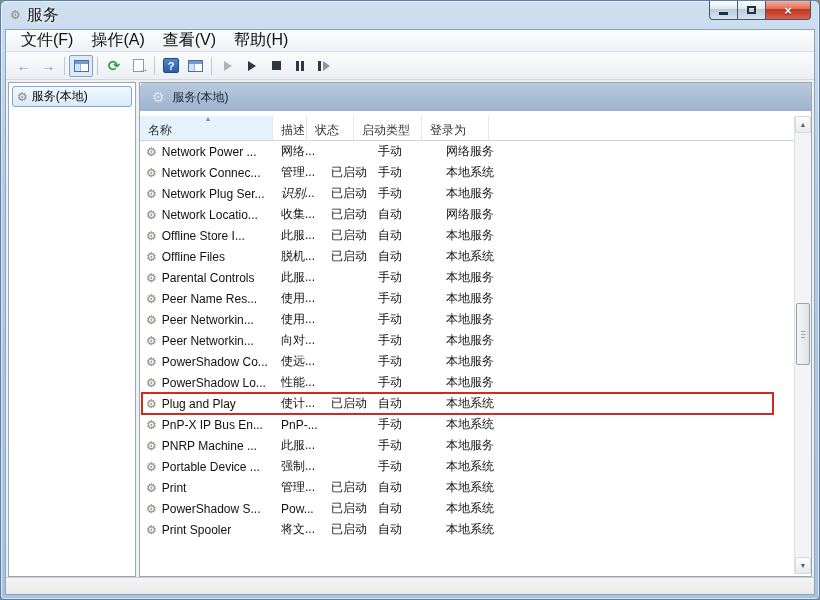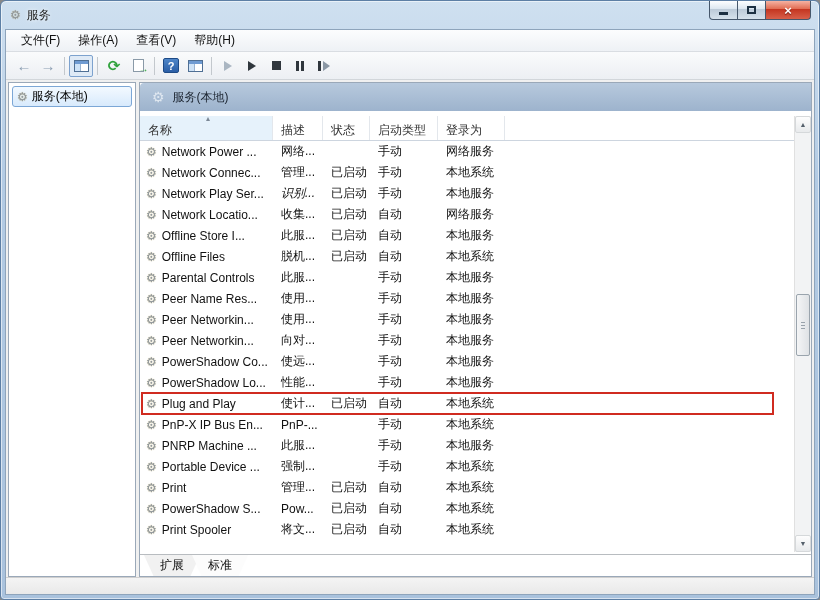--- a/index.html
+++ b/index.html
@@ -6,39 +6,39 @@
   html,body { width:820px; height:600px; font-family:"Liberation Sans","DejaVu Sans",sans-serif; }
   body { background:#888; }
 
   
   .win { position:relative; width:820px; height:600px;
          background:linear-gradient(#cfe0f0,#b3cbe4 30%,#a9c2dd);
          border:1px solid #5d7fa5; border-radius:6px 6px 4px 4px;
          box-shadow:inset 0 0 0 1px rgba(255,255,255,.55); overflow:hidden; }
   .titlebar { position:relative; height:28px; display:flex; align-items:center; padding-left:9px; }
   .tb-icon { font-size:13px; color:#7d8da0; margin-right:6px; line-height:1; }
-  .tb-title { font-size:12px; color:#1d1d1d; text-shadow:0 0 4px #fff;text-align:right; }
+  .tb-title { font-size:16px; color:#1d1d1d; text-shadow:0 0 4px #fff;text-align:right; }
   .controls { position:absolute; top:0; right:8px; display:flex; }
   .ctl { height:19px; border:1px solid #46576b; border-top:none; display:flex; align-items:center; justify-content:center;
          background:linear-gradient(#fdfeff,#dbe6f0 45%,#bccad8 46%,#d6e2ec); cursor:pointer; }
   .ctl.min  { width:29px; border-radius:0 0 0 4px; }
   .ctl.max  { width:28px; border-left:none; }
   .ctl.close{ width:45px; border-left:none; border-radius:0 0 4px 0;
               background:linear-gradient(#f5b2a2,#e06a50 45%,#c43520 46%,#d8604a); }
   .g-min { width:9px; height:3px; background:#1d3042; margin-top:6px; }
   .g-max { width:9px; height:8px; border:2px solid #1d3042; background:transparent; }
   .g-x   { color:#fff; font-weight:bold; font-size:13px; text-shadow:0 1px 1px #6e170b; line-height:1; }
 
   .app { position:absolute; top:28px; left:4px; right:4px; bottom:4px; background:#f0f0f0;
          border:1px solid #8ea4bb; display:flex; flex-direction:column; }
 
   
   .menubar { height:22px; background:linear-gradient(#fcfdfe,#eef1f5); border-bottom:1px solid #d9dde2;
              display:flex; align-items:center; padding-left:6px; }
-  .menu-item { font-size:12px; color:#111; padding:2px 9px; cursor:default; }
+  .menu-item { font-size:16px; color:#111; padding:2px 9px; cursor:default; }
   .toolbar { height:28px; background:linear-gradient(#fafbfc,#eceff3); border-bottom:1px solid #d2d6da;
              display:flex; align-items:center; padding-left:6px; }
   .tsep { width:1px; height:18px; background:#c3c8cd; margin:0 4px; }
   .tbtn { width:24px; height:22px; display:flex; align-items:center; justify-content:center; border:1px solid transparent; border-radius:2px; cursor:pointer; }
   .tbtn.pressed { background:#dfeaf6; border-color:#7da2ce; }
   .g-arrow { font-size:15px; font-weight:bold; color:#8c; color:#8b9eb2; line-height:1; }
   .i-win { position:relative; width:15px; height:12px; border:1px solid #4f6f94; background:#fff; }
   .i-win::before { content:""; position:absolute; left:0; top:0; right:0; height:3px; background:#6f9bd2; }
   .i-win::after  { content:""; position:absolute; left:0; top:3px; bottom:0; width:5px; background:#cfe3f7; border-right:1px solid #9ab4d2; }
   .g-refresh { font-size:15px; font-weight:bold; color:#2fa23c; line-height:1; }
@@ -190,21 +190,21 @@
         <div class="band">
           <span class="gear">⚙</span>
           <span>服务(本地)</span>
         </div>
 
         <div class="main-body">
 
           <div class="list-region">
             <div class="lheader" id="lheader">
                 <div class="hcell sorted" style="width: 133px;">名称<span class="sortmark">▴</span></div>
-                <div class="hcell" style="width: 50px;">描述</div>
+                <div class="hcell" style="width: 34px;">描述</div>
                 <div class="hcell" style="width: 47px;">状态</div>
                 <div class="hcell" style="width: 68px;">启动类型</div>
                 <div class="hcell" style="width: 67px;">登录为</div>
                 <div class="hcell hfill"></div>
               </div>
             <div class="rows" id="rows">
                 <div class="row">
                   <div class="cell name" style="width: 133px;">
                     <span class="gear">⚙</span>
                     <span>Network Power ...</span>
@@ -220,21 +220,21 @@
                     <span>Network Connec...</span>
                   </div>
                   <div class="cell" style="width: 50px;">管理...</div>
                   <div class="cell" style="width: 47px;">已启动</div>
                   <div class="cell" style="width: 68px;">手动</div>
                   <div class="cell" style="width: 67px;">本地系统</div>
                 </div>
                 <div class="row">
                   <div class="cell name" style="width: 133px;">
                     <span class="gear">⚙</span>
-                    <span>Network Play Ser...</span>
+                    <span>Network Plug Ser...</span>
                   </div>
                   <div class="cell" style="width: 50px; font-style: italic;">识别...</div>
                   <div class="cell" style="width: 47px;">已启动</div>
                   <div class="cell" style="width: 68px;">手动</div>
                   <div class="cell" style="width: 67px;">本地服务</div>
                 </div>
                 <div class="row">
                   <div class="cell name" style="width: 133px;">
                     <span class="gear">⚙</span>
                     <span>Network Locatio...</span>
@@ -400,22 +400,18 @@
             <div class="vscroll">
               <div class="sarrow">▲</div>
               <div class="strack">
                 <div class="sthumb"></div>
               </div>
               <div class="sarrow">▼</div>
             </div>
           </div>
         </div>
 
-        <div class="tabsrow" id="tabsrow">
-            <div class="tab">扩展</div>
-            <div class="tab active">标准</div>
-          </div>
       </div>
     </div>
 
     <div class="statusbar"></div>
   </div>
 </div>
 
 </body></html>

